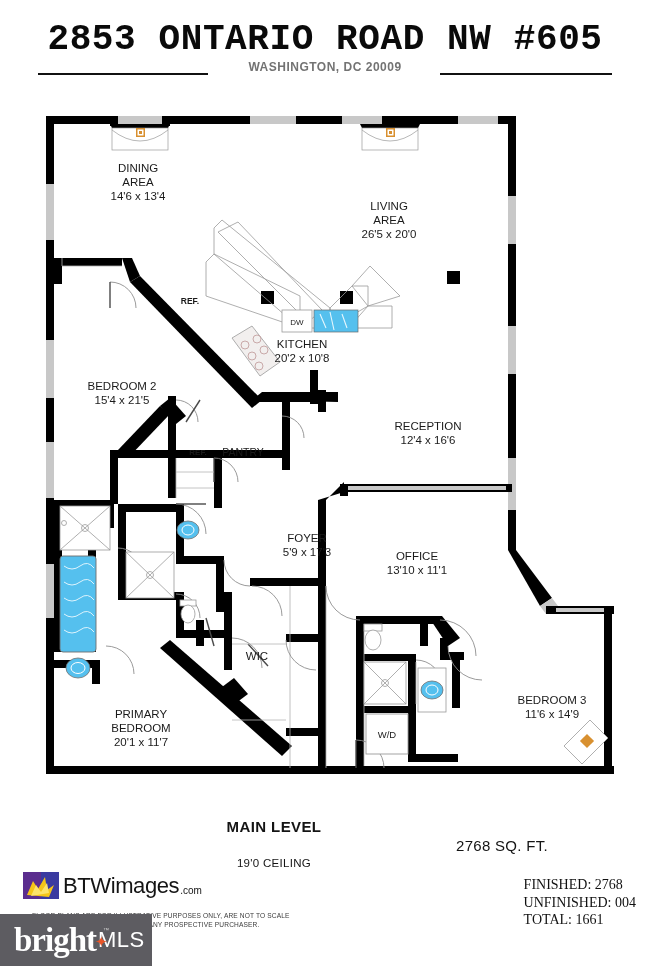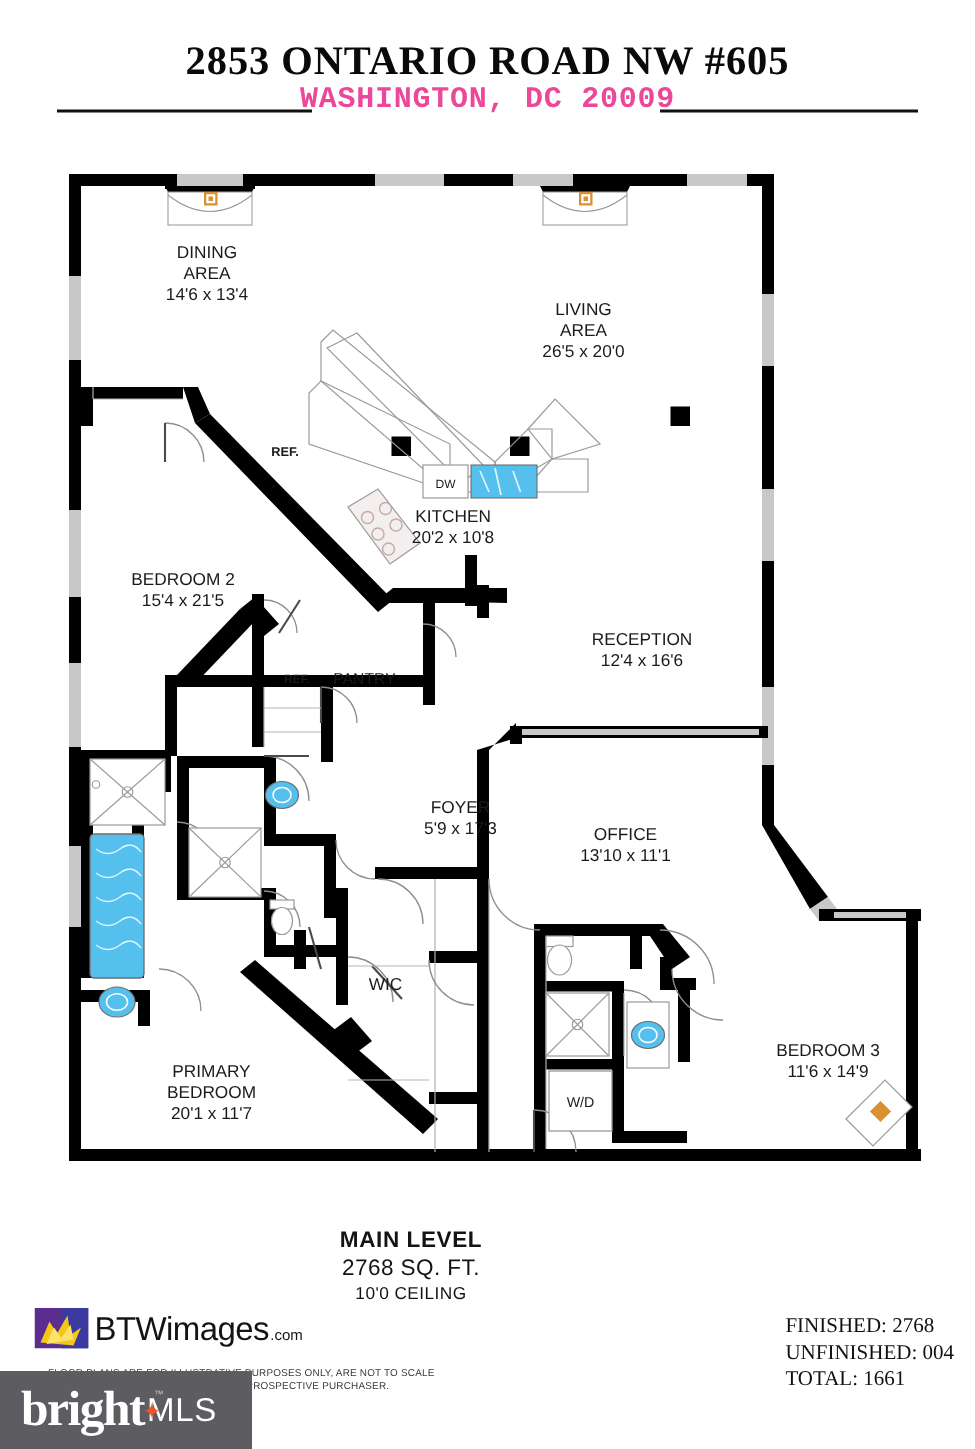--- a/index.html
+++ b/index.html
@@ -2,53 +2,53 @@
 <html><head>
 <meta charset="utf-8">
 <style>
   html,body{margin:0;padding:0;background:#ffffff;}
   body{width:650px;height:966px;position:relative;overflow:hidden;
        font-family:"Liberation Sans",sans-serif;color:#111;}
   .page{position:absolute;inset:0;background:#fff;}
 
   
   #header{position:absolute;left:0;top:24px;width:650px;text-align:center;}
-  #title-line{font-family:Liberation Serif, serif;font-size:27px;font-weight:bold;
+  #title-line{font-family:Liberation Mono, monospace;font-size:36px;font-weight:bold;
               letter-spacing:.6px;line-height:32px;color:#0a0a0a;white-space:nowrap;}
-  #subtitle-line{font-family:Liberation Mono, monospace;font-size:20px;font-weight:bold;
-              letter-spacing:.5px;line-height:20px;color:#ec4899;margin-top:1px;}
+  #subtitle-line{font-family:Liberation Sans, sans-serif;font-size:12px;font-weight:bold;
+              letter-spacing:.5px;line-height:20px;color:#737373;margin-top:1px;}
   .rule{position:absolute;height:2px;background:#111;top:73px;}
   #rule-left{left:38px;width:170px;}
   #rule-right{left:440px;width:172px;}
 
   
   #plan{position:absolute;left:0;top:100px;width:538px;height:710px;}
   #plan svg{display:block;}
 
   
   #level-block{position:absolute;left:0;top:818px;width:548px;text-align:center;}
   #level-name{font-size:15px;font-weight:bold;letter-spacing:.4px;color:#141414;line-height:18px;}
-  #level-sqft{font-size:15px;letter-spacing:.3px;color:#141414;line-height:19px;}
+  #level-sqft{font-size:15px;letter-spacing:.3px;color:#141414;line-height:19px;text-align:right;}
   #level-ceiling{font-size:11.5px;letter-spacing:.3px;color:#141414;line-height:15px;margin-top:1px;}
 
   #stats{position:absolute;right:14px;top:876px;text-align:left;
          font-family:"Liberation Serif",serif;font-size:14px;line-height:17.5px;color:#111;}
 
   
   #btw{position:absolute;left:23px;top:872px;display:flex;align-items:center;}
   #btw-mark{width:36px;height:27px;position:relative;margin-right:4px;}
   #btw-word{font-size:22px;letter-spacing:-0.4px;color:#141414;font-weight:500;}
   #btw-tld{font-size:10px;color:#141414;margin-left:1px;align-self:flex-end;margin-bottom:3px;}
 
   
   #disclaimer{position:absolute;left:32px;top:911px;width:330px;
               font-size:6.6px;line-height:9.4px;letter-spacing:.15px;color:#3a3a3a;}
 
   
-  #bright{position:absolute;left:0;top:914px;width:168px;height:52px;
+  #bright{position:absolute;left:0;top:914px;width:152px;height:52px;
           background:#5d5c61;display:flex;align-items:center;}
   #bright-word{position:relative;font-family:"Liberation Serif",serif;font-weight:bold;
                font-size:33px;color:#fff;margin-left:14px;letter-spacing:-1px;line-height:33px;}
   #bright-star{position:absolute;left:95px;top:20px;color:#e8562a;font-size:15px;line-height:15px;}
   #bright-tm{position:absolute;left:103px;top:13px;color:#cfcfcf;font-size:6px;}
   #bright-mls{font-size:22px;color:#fff;margin-left:2px;letter-spacing:.5px;}
 </style>
 </head>
 <body>
 
@@ -389,21 +389,21 @@
         <text x="297" y="225" font-size="8">DW</text>
         <text x="257" y="560" font-size="11.5">WIC</text>
         <text x="387" y="638" font-size="9.5">W/D</text>
       </g>
     </svg>
   </div>
 
   <div id="level-block">
     <div id="level-name">MAIN LEVEL</div>
     <div id="level-sqft">2768 SQ. FT.</div>
-    <div id="level-ceiling">10'0 CEILING</div>
+    <div id="level-ceiling">19'0 CEILING</div>
   </div>
 
   <div id="stats">
     <div>FINISHED: 2768</div>
     <div>UNFINISHED: 004</div>
     <div>TOTAL: 1661</div>
   </div>
 
   <div id="btw">
     <div id="btw-mark">

